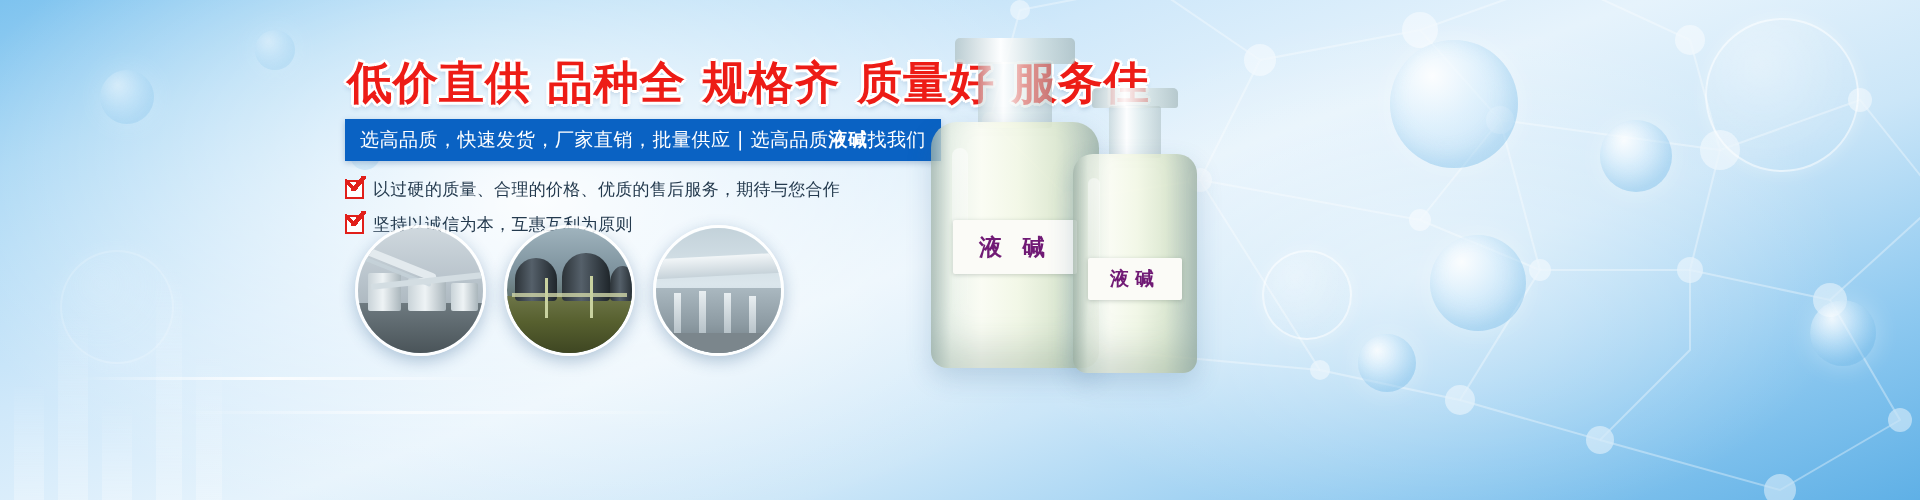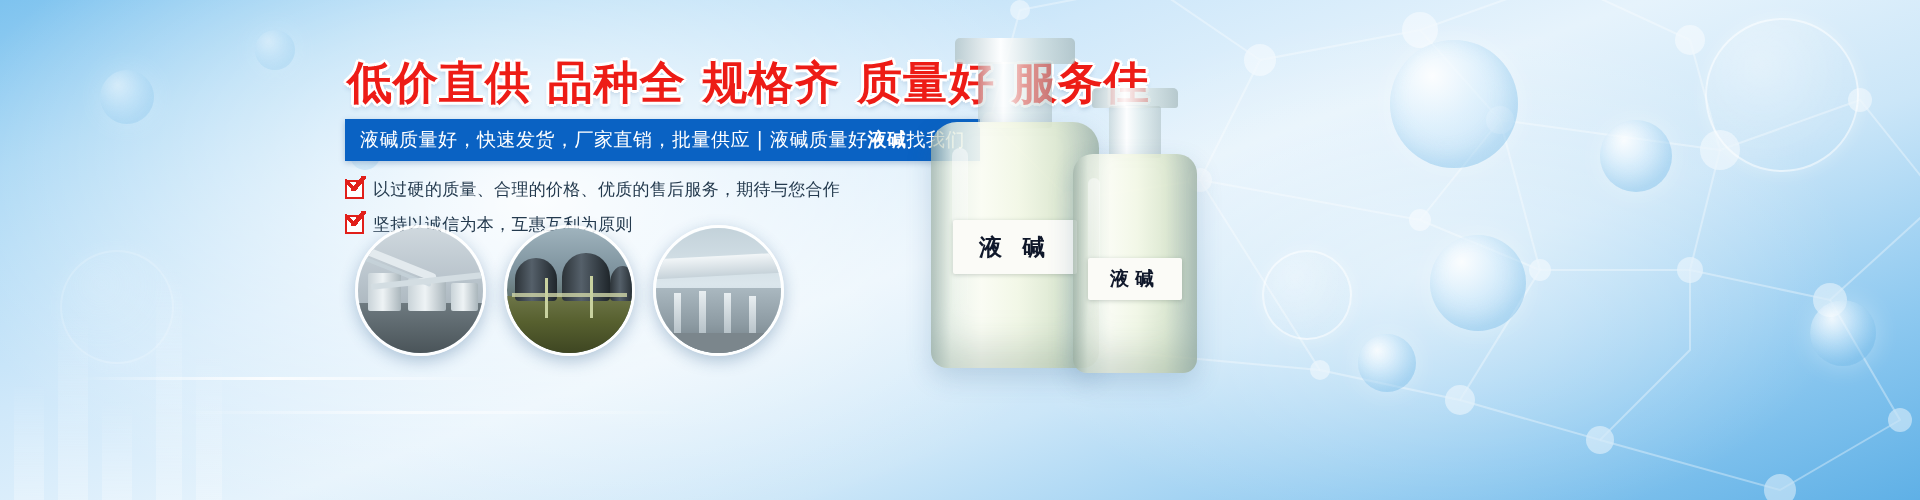--- a/index.html
+++ b/index.html
@@ -129,21 +129,21 @@
              rgba(252,253,243,.92) 30%,
              rgba(244,248,228,.88) 52%,
              rgba(222,232,205,.85) 74%,
              rgba(160,180,168,.75) 100%);
          box-shadow:inset 0 -22px 34px rgba(120,145,125,.28), 0 10px 26px rgba(40,90,140,.20);}
   .bshine{position:absolute;border-radius:50%;background:linear-gradient(180deg,rgba(255,255,255,.92),rgba(255,255,255,.05));}
   .blabel{position:absolute;left:50%;transform:translateX(-50%);
           background:#fbfbf7;border-radius:2px;
           box-shadow:0 1px 4px rgba(60,80,70,.25);
           display:flex;align-items:center;justify-content:center;
-          color:#0f172a;font-weight:bold;letter-spacing:6px;}
+          color:#701a75;font-weight:bold;letter-spacing:6px;}
 
   
   .bottle-big{left:30px;top:38px;width:170px;height:330px;}
   .bottle-big .bcap{top:0;width:120px;height:26px;}
   .bottle-big .bneck{top:24px;width:74px;height:66px;}
   .bottle-big .bbody{top:84px;width:168px;height:246px;border-radius:26px 26px 16px 16px;}
   .bottle-big .bshine{left:22px;top:110px;width:16px;height:170px;border-radius:10px;opacity:.55;}
   .bottle-big .blabel{top:182px;width:124px;height:54px;font-size:23px;}
 
   
@@ -222,21 +222,21 @@
     <div class="vbar" style="left:196px;width:26px;height:150px;"></div>
   </div>
   <div class="swoosh" style="left:80px;bottom:120px;width:420px;"></div>
   <div class="swoosh" style="left:180px;bottom:86px;width:520px;opacity:.7;"></div>
 
   <div class="content">
 
     <h1 class="headline">低价直供 品种全 规格齐 质量好 服务佳</h1>
 
     <div class="subbar">
-      <span>液碱质量好，快速发货，厂家直销，批量供应 | 液碱质量好</span><b>液碱</b><span>找我们</span>
+      <span>选高品质，快速发货，厂家直销，批量供应 | 选高品质</span><b>液碱</b><span>找我们</span>
     </div>
 
     <div class="bullets">
       <div class="brow">
         <div class="bitem">
           <span class="chk"></span>
           <span class="btext">以过硬的质量、合理的价格、优质的售后服务，期待与您合作</span>
         </div>
       </div>
       <div class="brow">

